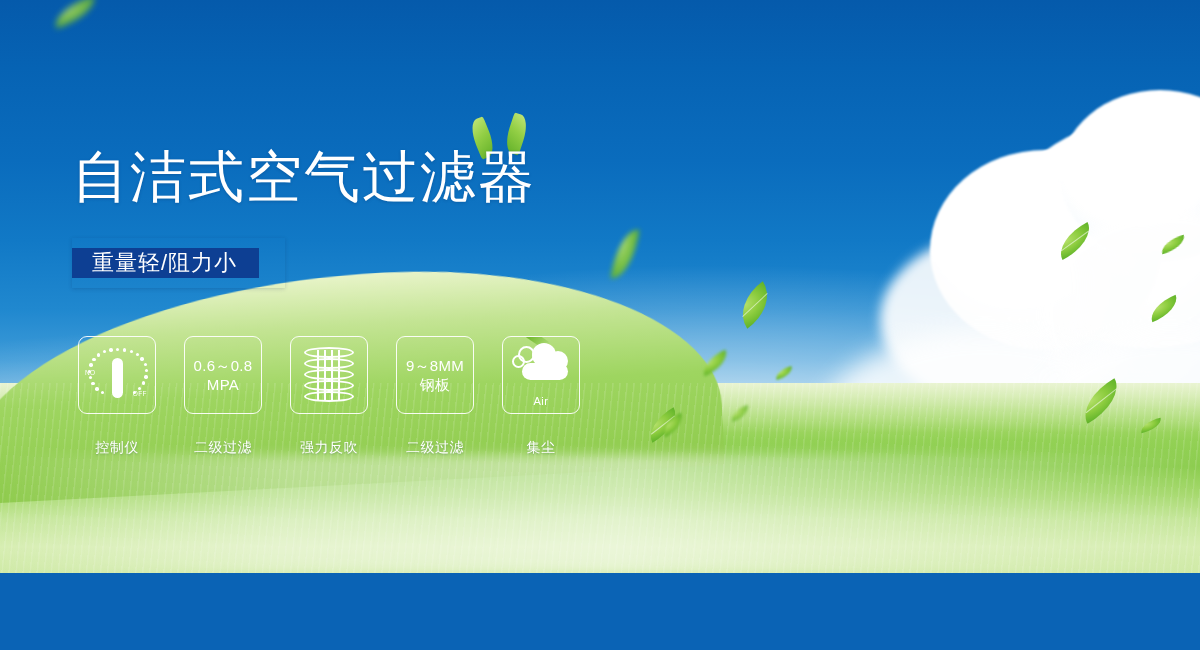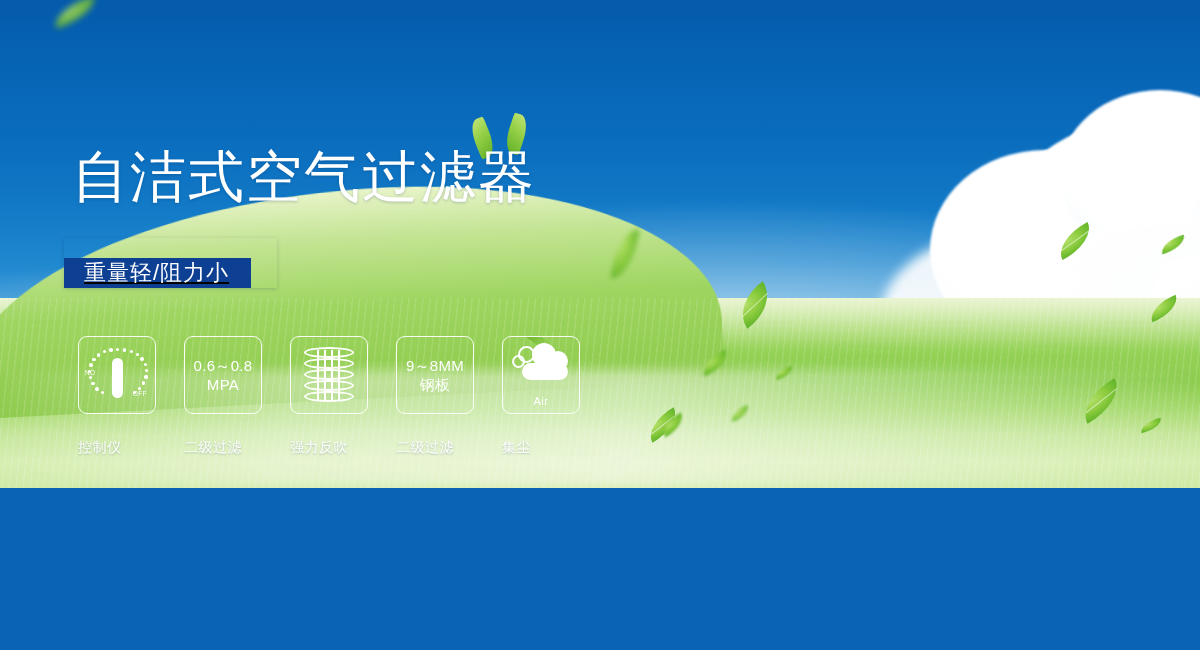--- a/index.html
+++ b/index.html
@@ -4,21 +4,21 @@
 <style>
   * { margin:0; padding:0; box-sizing:border-box; }
   html, body { width:1200px; height:650px; overflow:hidden; }
   body {
     font-family: "Liberation Sans", "DejaVu Sans", sans-serif;
     background:#0a63b5;
   }
 
   .banner {
     position:relative;
-    width:1200px; height:488px;
+    width:1200px; height:573px;
     overflow:hidden;
     background:
       linear-gradient(180deg,
         #055aab 0%,
         #0663b4 12%,
         #0a6cbd 28%,
         #1179c6 42%,
         #2088cf 54%,
         #3e9bd8 63%,
         #6fb4e0 70%,
@@ -118,26 +118,25 @@
   .sprout{ position:absolute; left:470px; top:108px; width:66px; height:58px; }
   .sprout .sl{
     position:absolute; width:17px; height:40px;
     background:linear-gradient(155deg,#c6e77d 0%,#93cf45 45%,#5fae27 100%);
     border-radius:60% 10% 60% 10%;
   }
   .sprout .sl.left { left:4px;  top:10px; transform:rotate(-22deg); }
   .sprout .sl.right{ left:38px; top:6px;  transform:rotate(18deg) scaleX(-1); }
 
   .subtitle{
-    position:absolute; left:64px; top:238px;
+    position:absolute; left:72px; top:238px;
     height:50px;
     display:flex;
-    align-items:flex-end;
+    align-items:center;
     box-shadow:0 1px 4px rgba(0,30,70,.18);
-    text-decoration:underline;
   }
   .sub-dark{
     background:#0d3f93;
     color:#ffffff;
     font-size:22px;
     display:flex; align-items:center;
     padding:0 22px 0 20px;
     letter-spacing:1px;
     white-space:nowrap;
   }
@@ -154,21 +153,21 @@
     letter-spacing:1px;
     white-space:nowrap;
   }
 
   
   .features{
     position:absolute; left:78px; top:336px;
     display:flex;
     gap:28px;
   }
-  .feature{ width:78px; display:flex; flex-direction:column; align-items:flex-start; }
+  .feature{ width:78px; display:flex; flex-direction:column; align-items:center; }
   .feat-box{
     width:78px; height:78px;
     border:1.5px solid rgba(255,255,255,.92);
     border-radius:9px;
     display:flex; flex-direction:column;
     align-items:center; justify-content:center;
     color:#ffffff;
     position:relative;
     overflow:hidden;
   }

